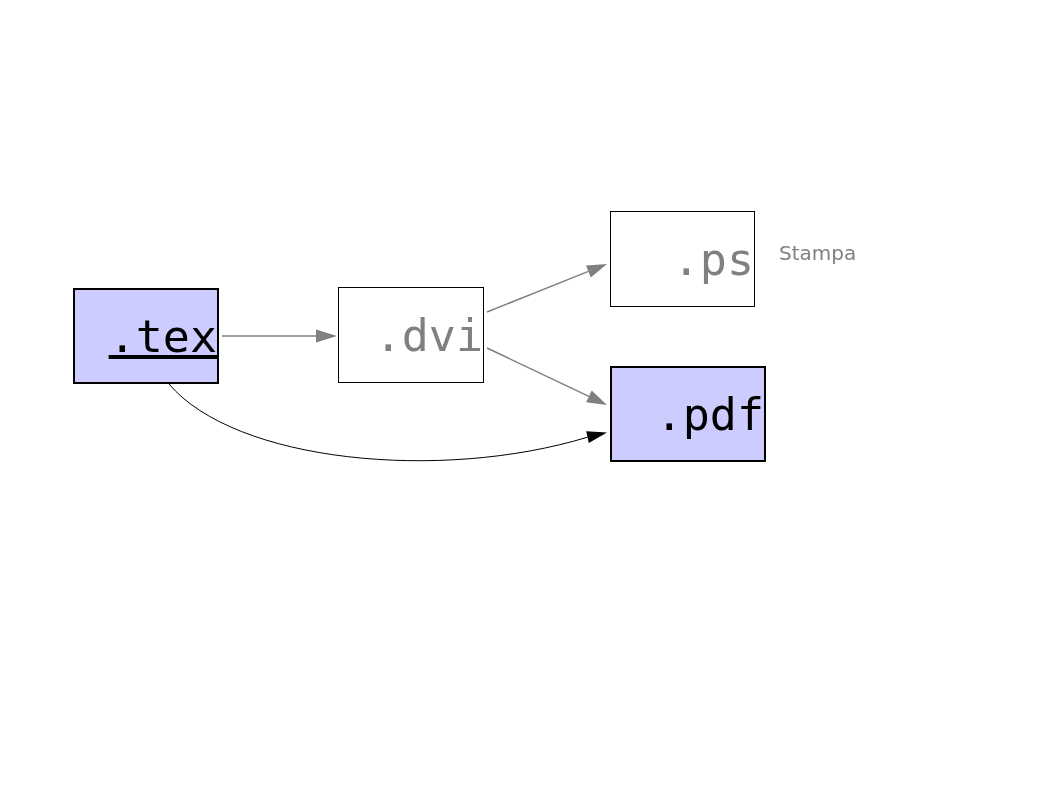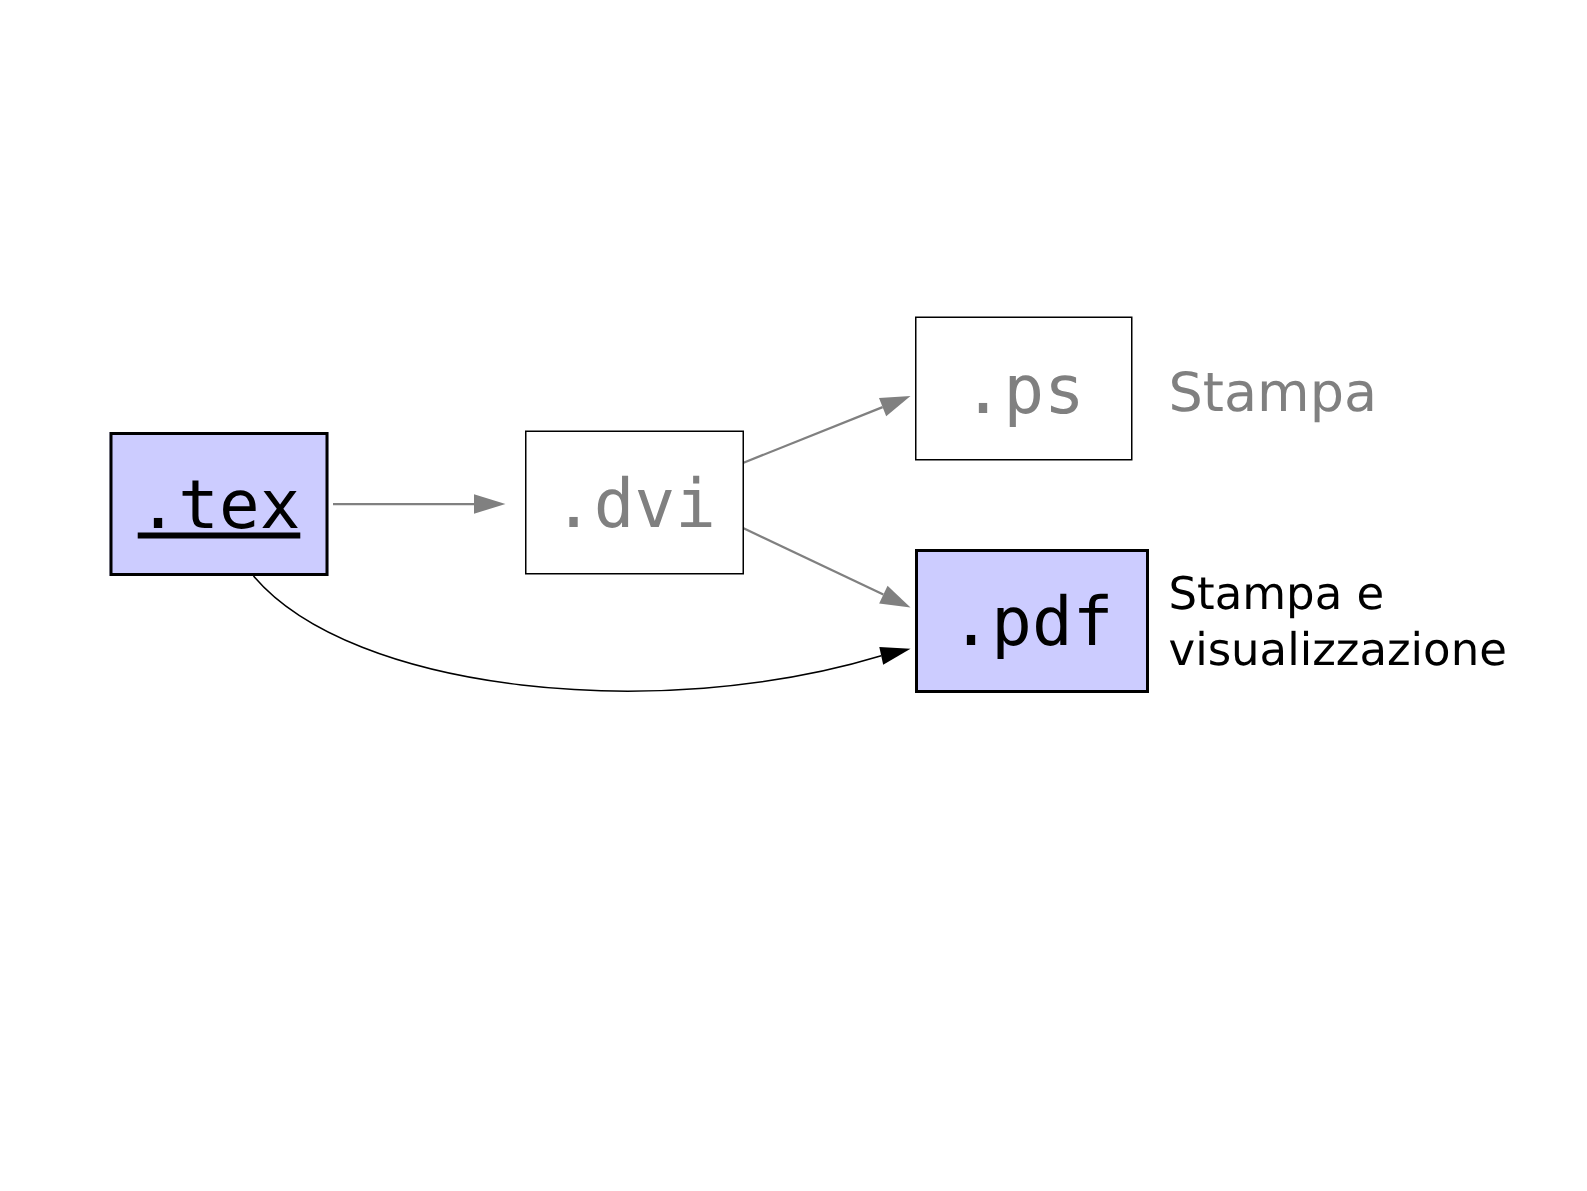--- a/index.html
+++ b/index.html
@@ -37,48 +37,48 @@
     fill: none;
   }
   .arrow-black polygon {
     fill: var(--black-arrow, #000000);
     stroke: none;
   }
   .node {
     position: absolute;
     display: flex;
     align-items: center;
-    justify-content: center;
+    justify-content: flex-end;
     box-sizing: border-box;
     font-family: "DejaVu Sans Mono", "Liberation Mono", monospace;
     font-size: 45px;
     letter-spacing: 0;
   }
   .node.highlight {
     background: var(--highlight-fill, #ccccff);
     border: 2px solid var(--border, #000000);
     color: var(--black-text, #000000);
   }
   .node.plain {
     background: var(--plain-fill, #ffffff);
     border: 1px solid var(--border, #000000);
     color: var(--gray-text, #808080);
   }
   #node-tex { left: 73px;  top: 288px; width: 146px; height: 96px; text-decoration: underline; }
-  #node-dvi { left: 338px; top: 287px; width: 146px; height: 96px; margin-left: 12px; }
+  #node-dvi { left: 338px; top: 287px; width: 146px; height: 96px; }
   #node-ps  { left: 610px; top: 211px; width: 145px; height: 96px; }
   #node-pdf { left: 610px; top: 366px; width: 156px; height: 96px; }
   .annotation {
     position: absolute;
     line-height: 1.22;
   }
   #annotation-ps {
     left: 779px;
     top: 241px;
-    font-size: 36px;
+    font-size: 20px;
     color: var(--gray-text, #808080);
   }
   #annotation-pdf {
     left: 779px;
     top: 379px;
     font-size: 30px;
     width: 250px;
     color: var(--black-text, #000000);
   }
 </style>
@@ -121,15 +121,14 @@
   <div class="node plain" id="node-ps">
     <span>.ps</span>
   </div>
 
   <div class="node highlight" id="node-pdf">
     <span>.pdf</span>
   </div>
 
   <div class="annotation" id="annotation-ps">Stampa</div>
 
-  <div class="annotation" id="annotation-pdf">Stampa e visualizzazione</div>
 
 </div>
 
 </body></html>

